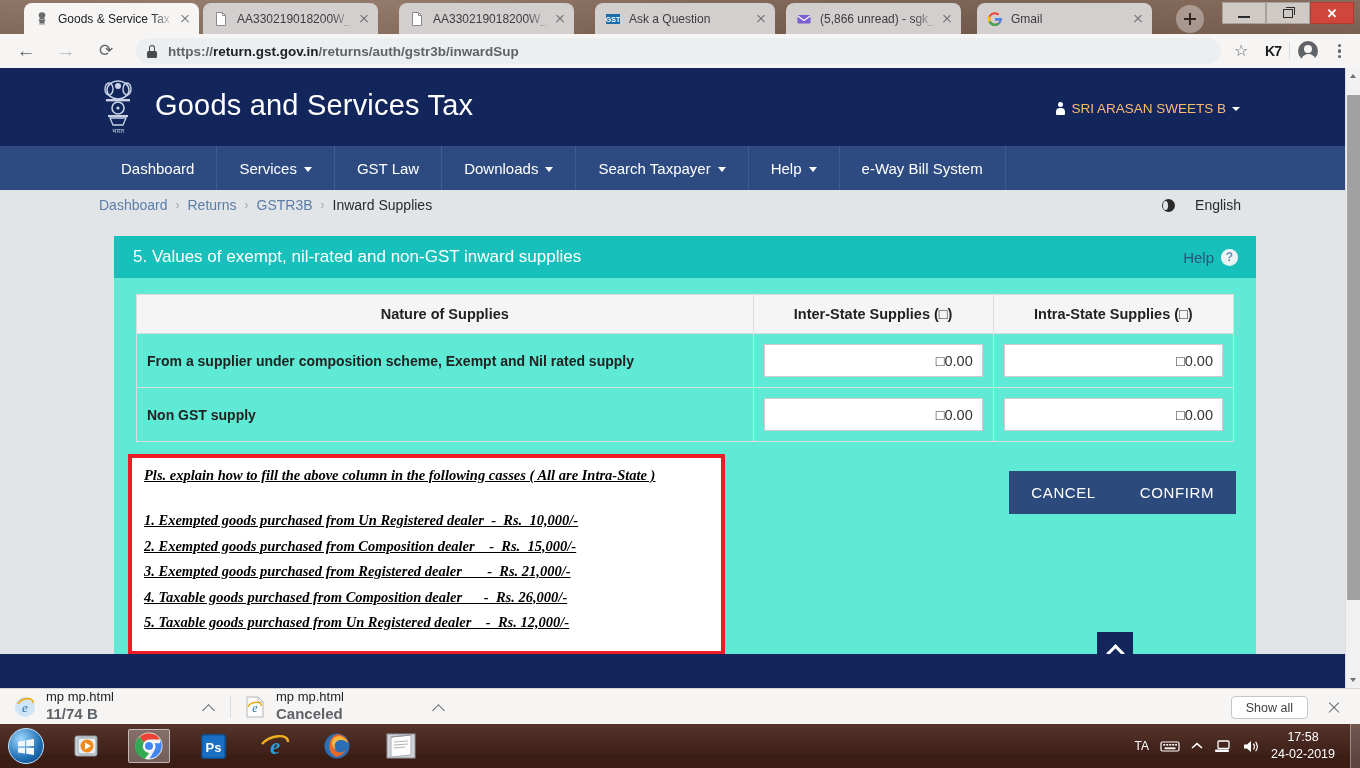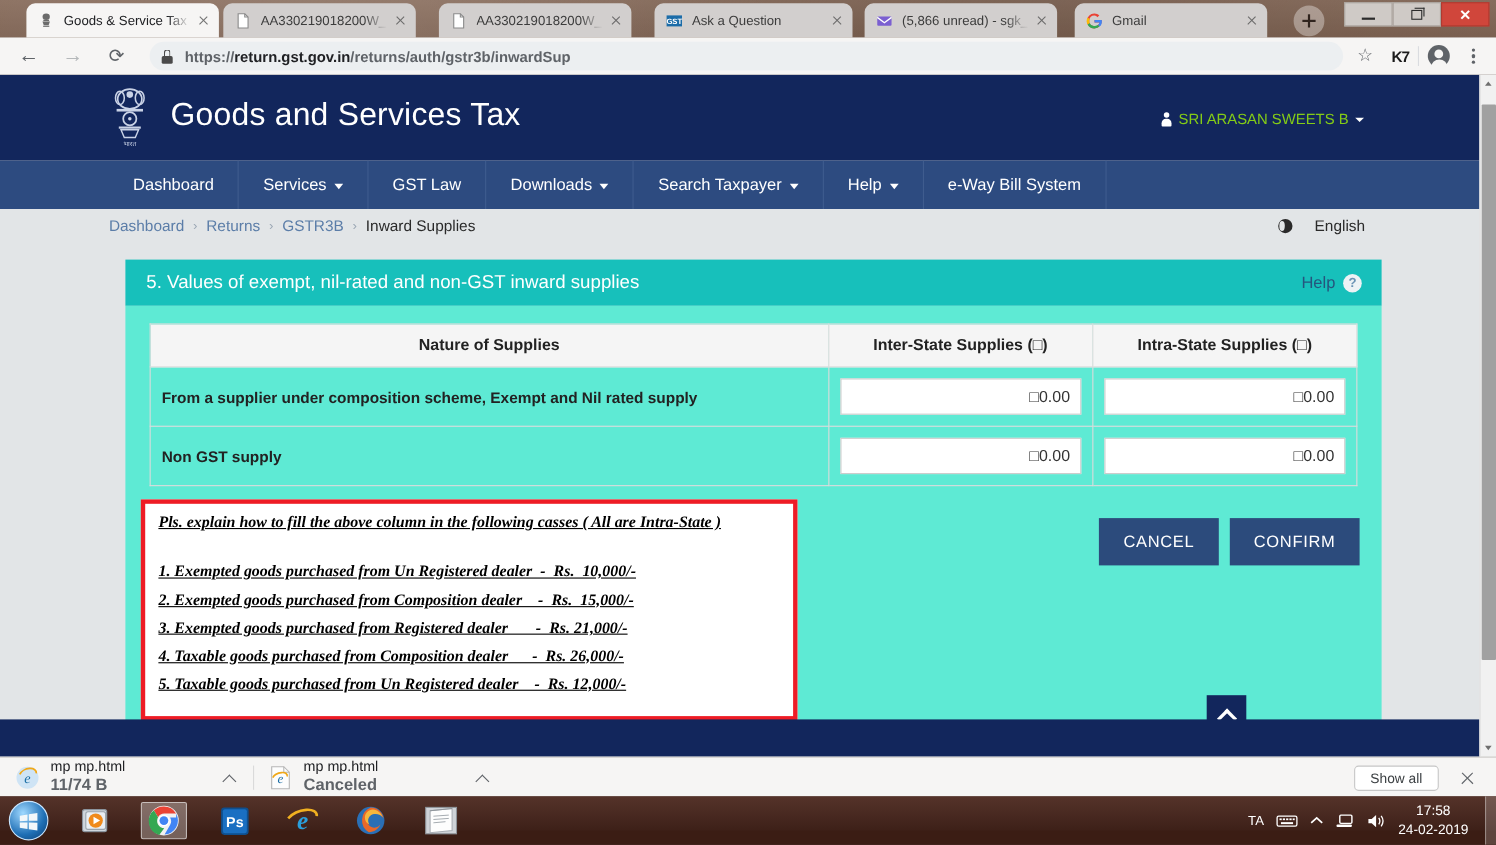--- a/index.html
+++ b/index.html
@@ -99,21 +99,21 @@
   .vs-arrow{width:15px;height:16px;position:relative;}
   .vs-arrow::before{content:"";position:absolute;left:4px;top:6px;border-left:3.5px solid transparent;border-right:3.5px solid transparent;}
   .vs-up::before{border-bottom:4px solid #6e6e6e;}
   .vs-down::before{border-top:4px solid #6e6e6e;}
   .vs-thumb{position:absolute;left:1px;top:27px;width:13px;height:505px;background:#a1a1a1;border-radius:1px;}
 
   
   .gst-top{position:absolute;left:0;top:0;width:1345px;height:78px;background:#12265c;}
   .emblem{position:absolute;left:96px;top:11px;width:44px;height:58px;}
   .gst-title{position:absolute;left:155px;top:21px;font-size:29px;color:#fff;font-weight:normal;letter-spacing:.2px;}
-  .userbox{position:absolute;right:105px;top:33px;display:flex;align-items:center;gap:6px;color:#84cc16;font-size:13.5px;}
+  .userbox{position:absolute;right:105px;top:33px;display:flex;align-items:center;gap:6px;color:#fdba74;font-size:13.5px;}
   .user-ic{width:9px;height:13px;position:relative;}
   .user-ic::before{content:"";position:absolute;left:2px;top:0;width:5px;height:5px;border-radius:50%;background:#fff;}
   .user-ic::after{content:"";position:absolute;left:0;top:6px;width:9px;height:7px;border-radius:4px 4px 1px 1px;background:#fff;}
   .caret-dn{width:0;height:0;border-left:4px solid transparent;border-right:4px solid transparent;border-top:4.5px solid #fff;}
 
   .navbar{position:absolute;left:0;top:78px;width:1345px;height:44px;background:#2d4b80;display:flex;}
   .navitem{display:flex;align-items:center;gap:7px;padding:0 22px;color:#fff;font-size:15px;
            border-right:1px solid #3f5c8e;height:44px;}
   .navitem:first-child{border-left:1px solid #3f5c8e;}
   .navitem .caret{width:0;height:0;border-left:4px solid transparent;border-right:4px solid transparent;border-top:5px solid #fff;margin-top:3px;}
@@ -146,21 +146,21 @@
             padding:0 9px;font-size:14.5px;color:#333;font-family:"Liberation Sans",sans-serif;}
   .col-nature{width:56.2%;} .col-inter{width:21.9%;} .col-intra{width:21.9%;}
 
   .lowerrow{position:relative;height:214px;}
   .redbox{position:absolute;left:-8px;top:12px;width:597px;height:201px;border:4px solid #ee1c25;background:#fff;}
   .annot{position:absolute;left:12px;top:9px;width:570px;color:#000;
          font-family:"Liberation Serif",serif;font-style:italic;font-weight:bold;font-size:14.5px;}
   .annot .hdl{text-decoration:underline;display:inline-block;}
   .annot .gap{height:28px;}
   .annot .li{text-decoration:underline;white-space:pre;margin-bottom:8.5px;display:block;}
-  .btnrow{position:absolute;right:-2px;top:29px;display:flex;gap:10px;}
+  .btnrow{position:absolute;right:-2px;top:29px;display:flex;}
   .btn{background:#2c4b7c;color:#fff;border:none;font-size:15px;letter-spacing:.6px;
        padding:13px 22px;font-family:"Liberation Sans",sans-serif;}
 
   .totop{position:absolute;left:1097px;top:564px;width:36px;height:36px;background:#12265c;
          display:flex;align-items:center;justify-content:center;}
   .totop .chev{width:13px;height:13px;border-left:3px solid #fff;border-top:3px solid #fff;transform:rotate(45deg) translate(2px,2px);}
   .footstrip{position:absolute;left:0;top:586px;width:1345px;height:34px;background:#12265c;}
 
   
   .dlbar{position:absolute;left:0;top:688px;width:1360px;height:36px;background:#f6f5f4;border-top:1px solid #d6d4d2;

